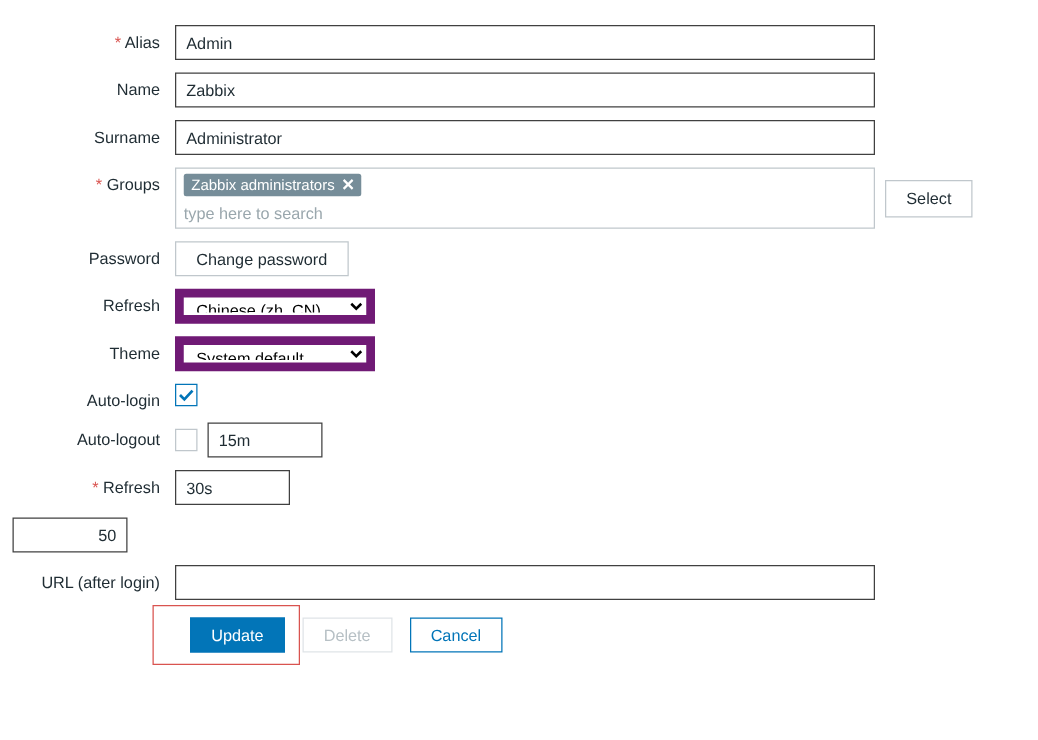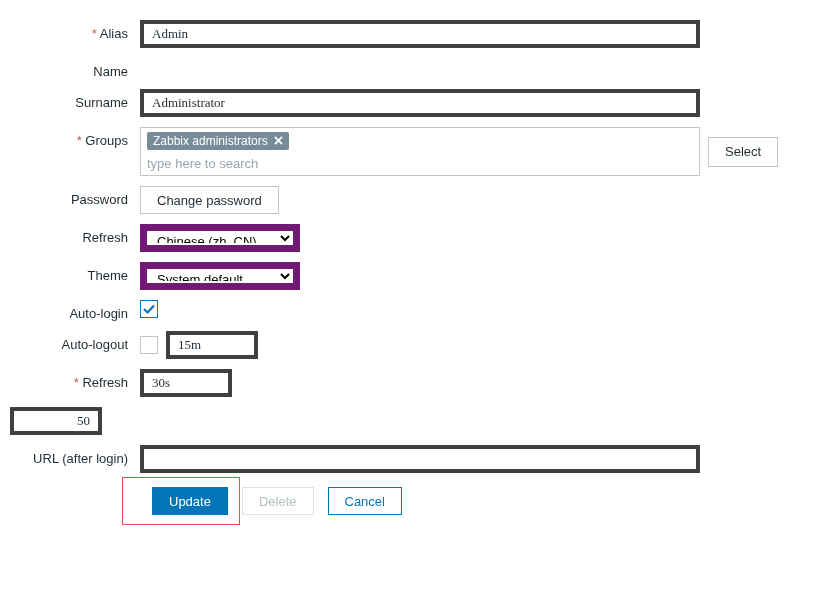--- a/index.html
+++ b/index.html
@@ -32,23 +32,23 @@
     display: flex;
     align-items: center;
     gap: 8px;
   }
   input[type="text"].wide {
     width: 560px;
   }
   input[type="text"], .text-input {
     height: 28px;
     padding: 2px 8px;
-    border: 4px solid #404040;
-    font-size: 13px;
-    font-family: Liberation Serif, serif;
+    border: 1px solid #404040;
+    font-size: 13px;
+    font-family: Liberation Sans, sans-serif;
     color: #1f2c33;
     background: #fff;
   }
   .multiselect {
     width: 560px;
     border: 1px solid #c0c7cc;
     padding: 4px 6px 2px 6px;
   }
   .ms-tag {
     display: inline-flex;
@@ -167,20 +167,23 @@
 
   <div class="form-row">
     <div class="label req">Alias</div>
     <div class="field">
       <input type="text" class="wide" value="Admin" style="">
     </div>
   </div>
 
   <div class="form-row">
     <div class="label">Name</div>
+    <div class="field">
+      <input type="text" class="wide" value="Zabbix" style="">
+    </div>
   </div>
 
   <div class="form-row">
     <div class="label">Surname</div>
     <div class="field">
       <input type="text" class="wide" value="Administrator" style="">
     </div>
   </div>
 
   <div class="form-row">

